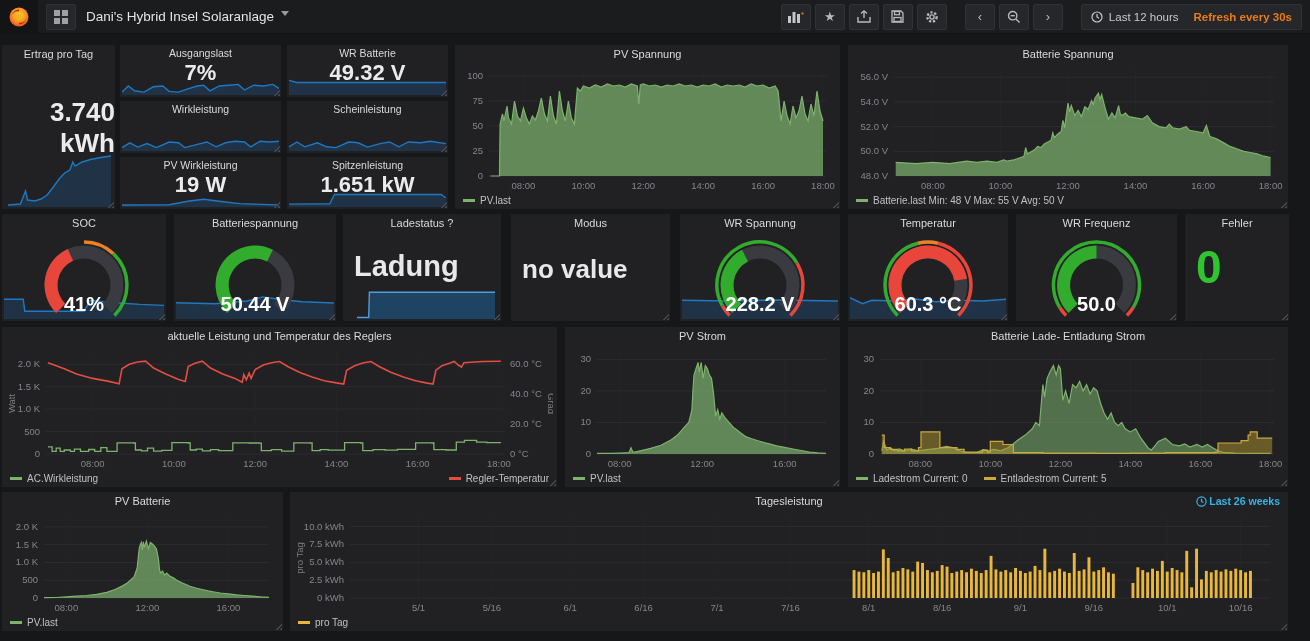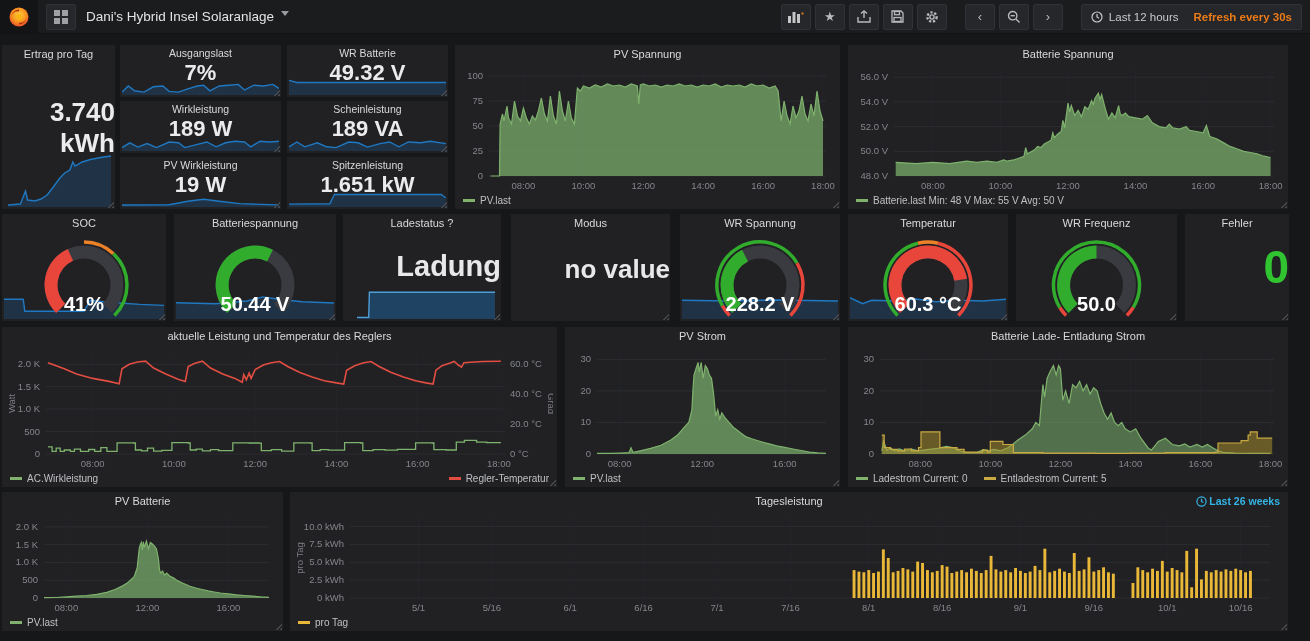--- a/index.html
+++ b/index.html
@@ -27,21 +27,21 @@
   .legend.split{justify-content:space-between;}
   .legend .dash{display:inline-block;width:12px;height:3px;margin-right:5px;vertical-align:2px;}
   .legend .entry{cursor:pointer;}
   .spark{position:absolute;left:2px;right:2px;bottom:2px;height:18px;}
   .spark.tall{height:52px;left:6px;right:4px;}
   .spark.g{height:36px;}
   .spark.lad{height:30px;left:14px;right:6px;}
   .statval{position:absolute;left:0;right:0;top:15px;text-align:center;font-size:22px;font-weight:bold;color:#ebebed;z-index:2;}
   .bigstat{position:absolute;left:0;right:0;top:52px;text-align:right;font-size:26px;font-weight:bold;color:#ebebed;line-height:31px;z-index:2;}
   .gaugebox{position:absolute;left:0;right:0;top:17px;bottom:0;z-index:2;}
-  .bigval{position:absolute;left:11px;right:0;top:36px;text-align:right;font-size:29px;font-weight:bold;color:#e8e8ea;z-index:2;}
+  .bigval{position:absolute;left:11px;right:0;top:36px;text-align:left;font-size:29px;font-weight:bold;color:#e8e8ea;z-index:2;}
   .bigval.mod{font-size:26px;top:40px;}
   .bigval.err{font-size:46px;top:26px;color:#31c431;}
   .range{position:absolute;right:8px;top:3px;font-size:10.5px;font-weight:bold;color:#33b5e5;cursor:pointer;display:flex;align-items:center;gap:2px;z-index:3;}
   svg{display:block;}
   svg text{font-family:"Liberation Sans",sans-serif;}
 </style>
 </head>
 <body>
 
 <div id="dash">
@@ -150,21 +150,20 @@
     <div class="statval">7%</div>
     <div class="spark">
         <svg width="157" height="18" viewBox="0 0 157 18">
           <path d="M0.0 15.1 L6.3 9.0 L12.6 13.8 L22.0 15.1 L31.4 9.8 L40.8 9.0 L47.1 14.4 L56.5 15.1 L65.9 11.9 L75.4 9.0 L81.6 8.2 L87.9 13.8 L97.3 9.0 L106.8 8.2 L116.2 7.4 L122.5 13.0 L131.9 8.2 L141.3 9.0 L150.7 7.4 L157.0 11.4 L157.0 18 L0.0 18 Z" fill="rgba(31,120,193,0.22)"></path>
           <path d="M0.0 15.1 L6.3 9.0 L12.6 13.8 L22.0 15.1 L31.4 9.8 L40.8 9.0 L47.1 14.4 L56.5 15.1 L65.9 11.9 L75.4 9.0 L81.6 8.2 L87.9 13.8 L97.3 9.0 L106.8 8.2 L116.2 7.4 L122.5 13.0 L131.9 8.2 L141.3 9.0 L150.7 7.4 L157.0 11.4" fill="none" stroke="#1f78c1" stroke-width="1.4"></path>
         </svg>
       </div>
   </section>
   <section class="panel" style="left:120px;top:101px;width:161px;height:52px">
     <div class="ptitle sm">Wirkleistung</div>
-    <div class="statval">189 W</div>
     <div class="spark">
         <svg width="157" height="18" viewBox="0 0 157 18">
           <path d="M0.0 14.6 L7.9 9.8 L15.7 14.1 L25.1 10.6 L34.5 14.6 L47.1 9.0 L56.5 9.8 L62.8 14.6 L75.4 11.4 L84.8 9.0 L94.2 13.8 L103.6 9.8 L113.0 8.2 L122.5 9.0 L128.7 13.8 L138.2 8.2 L147.6 9.0 L157.0 8.2 L157.0 18 L0.0 18 Z" fill="rgba(31,120,193,0.22)"></path>
           <path d="M0.0 14.6 L7.9 9.8 L15.7 14.1 L25.1 10.6 L34.5 14.6 L47.1 9.0 L56.5 9.8 L62.8 14.6 L75.4 11.4 L84.8 9.0 L94.2 13.8 L103.6 9.8 L113.0 8.2 L122.5 9.0 L128.7 13.8 L138.2 8.2 L147.6 9.0 L157.0 8.2" fill="none" stroke="#1f78c1" stroke-width="1.4"></path>
         </svg>
       </div>
   </section>
   <section class="panel" style="left:120px;top:157px;width:161px;height:52px">
     <div class="ptitle sm">PV Wirkleistung</div>
     <div class="statval">19 W</div>
@@ -180,21 +179,20 @@
     <div class="statval">49.32 V</div>
     <div class="spark">
         <svg width="157" height="18" viewBox="0 0 157 18">
           <path d="M0.0 3.4 L7.9 5.5 L157.0 5.5 L157.0 18 L0.0 18 Z" fill="rgba(31,120,193,0.22)"></path>
           <path d="M0.0 3.4 L7.9 5.5 L157.0 5.5" fill="none" stroke="#1f78c1" stroke-width="1.4"></path>
         </svg>
       </div>
   </section>
   <section class="panel" style="left:287px;top:101px;width:161px;height:52px">
     <div class="ptitle sm">Scheinleistung</div>
-    <div class="statval">189 VA</div>
     <div class="spark">
         <svg width="157" height="18" viewBox="0 0 157 18">
           <path d="M0.0 13.8 L7.9 9.0 L15.7 13.8 L28.3 9.8 L37.7 13.8 L47.1 14.6 L59.7 9.0 L69.1 9.8 L78.5 14.1 L91.1 10.6 L100.5 9.0 L109.9 13.8 L119.3 9.0 L131.9 9.8 L141.3 8.2 L157.0 10.6 L157.0 18 L0.0 18 Z" fill="rgba(31,120,193,0.22)"></path>
           <path d="M0.0 13.8 L7.9 9.0 L15.7 13.8 L28.3 9.8 L37.7 13.8 L47.1 14.6 L59.7 9.0 L69.1 9.8 L78.5 14.1 L91.1 10.6 L100.5 9.0 L109.9 13.8 L119.3 9.0 L131.9 9.8 L141.3 8.2 L157.0 10.6" fill="none" stroke="#1f78c1" stroke-width="1.4"></path>
         </svg>
       </div>
   </section>
   <section class="panel" style="left:287px;top:157px;width:161px;height:52px">
     <div class="ptitle sm">Spitzenleistung</div>
     <div class="statval">1.651 kW</div>

